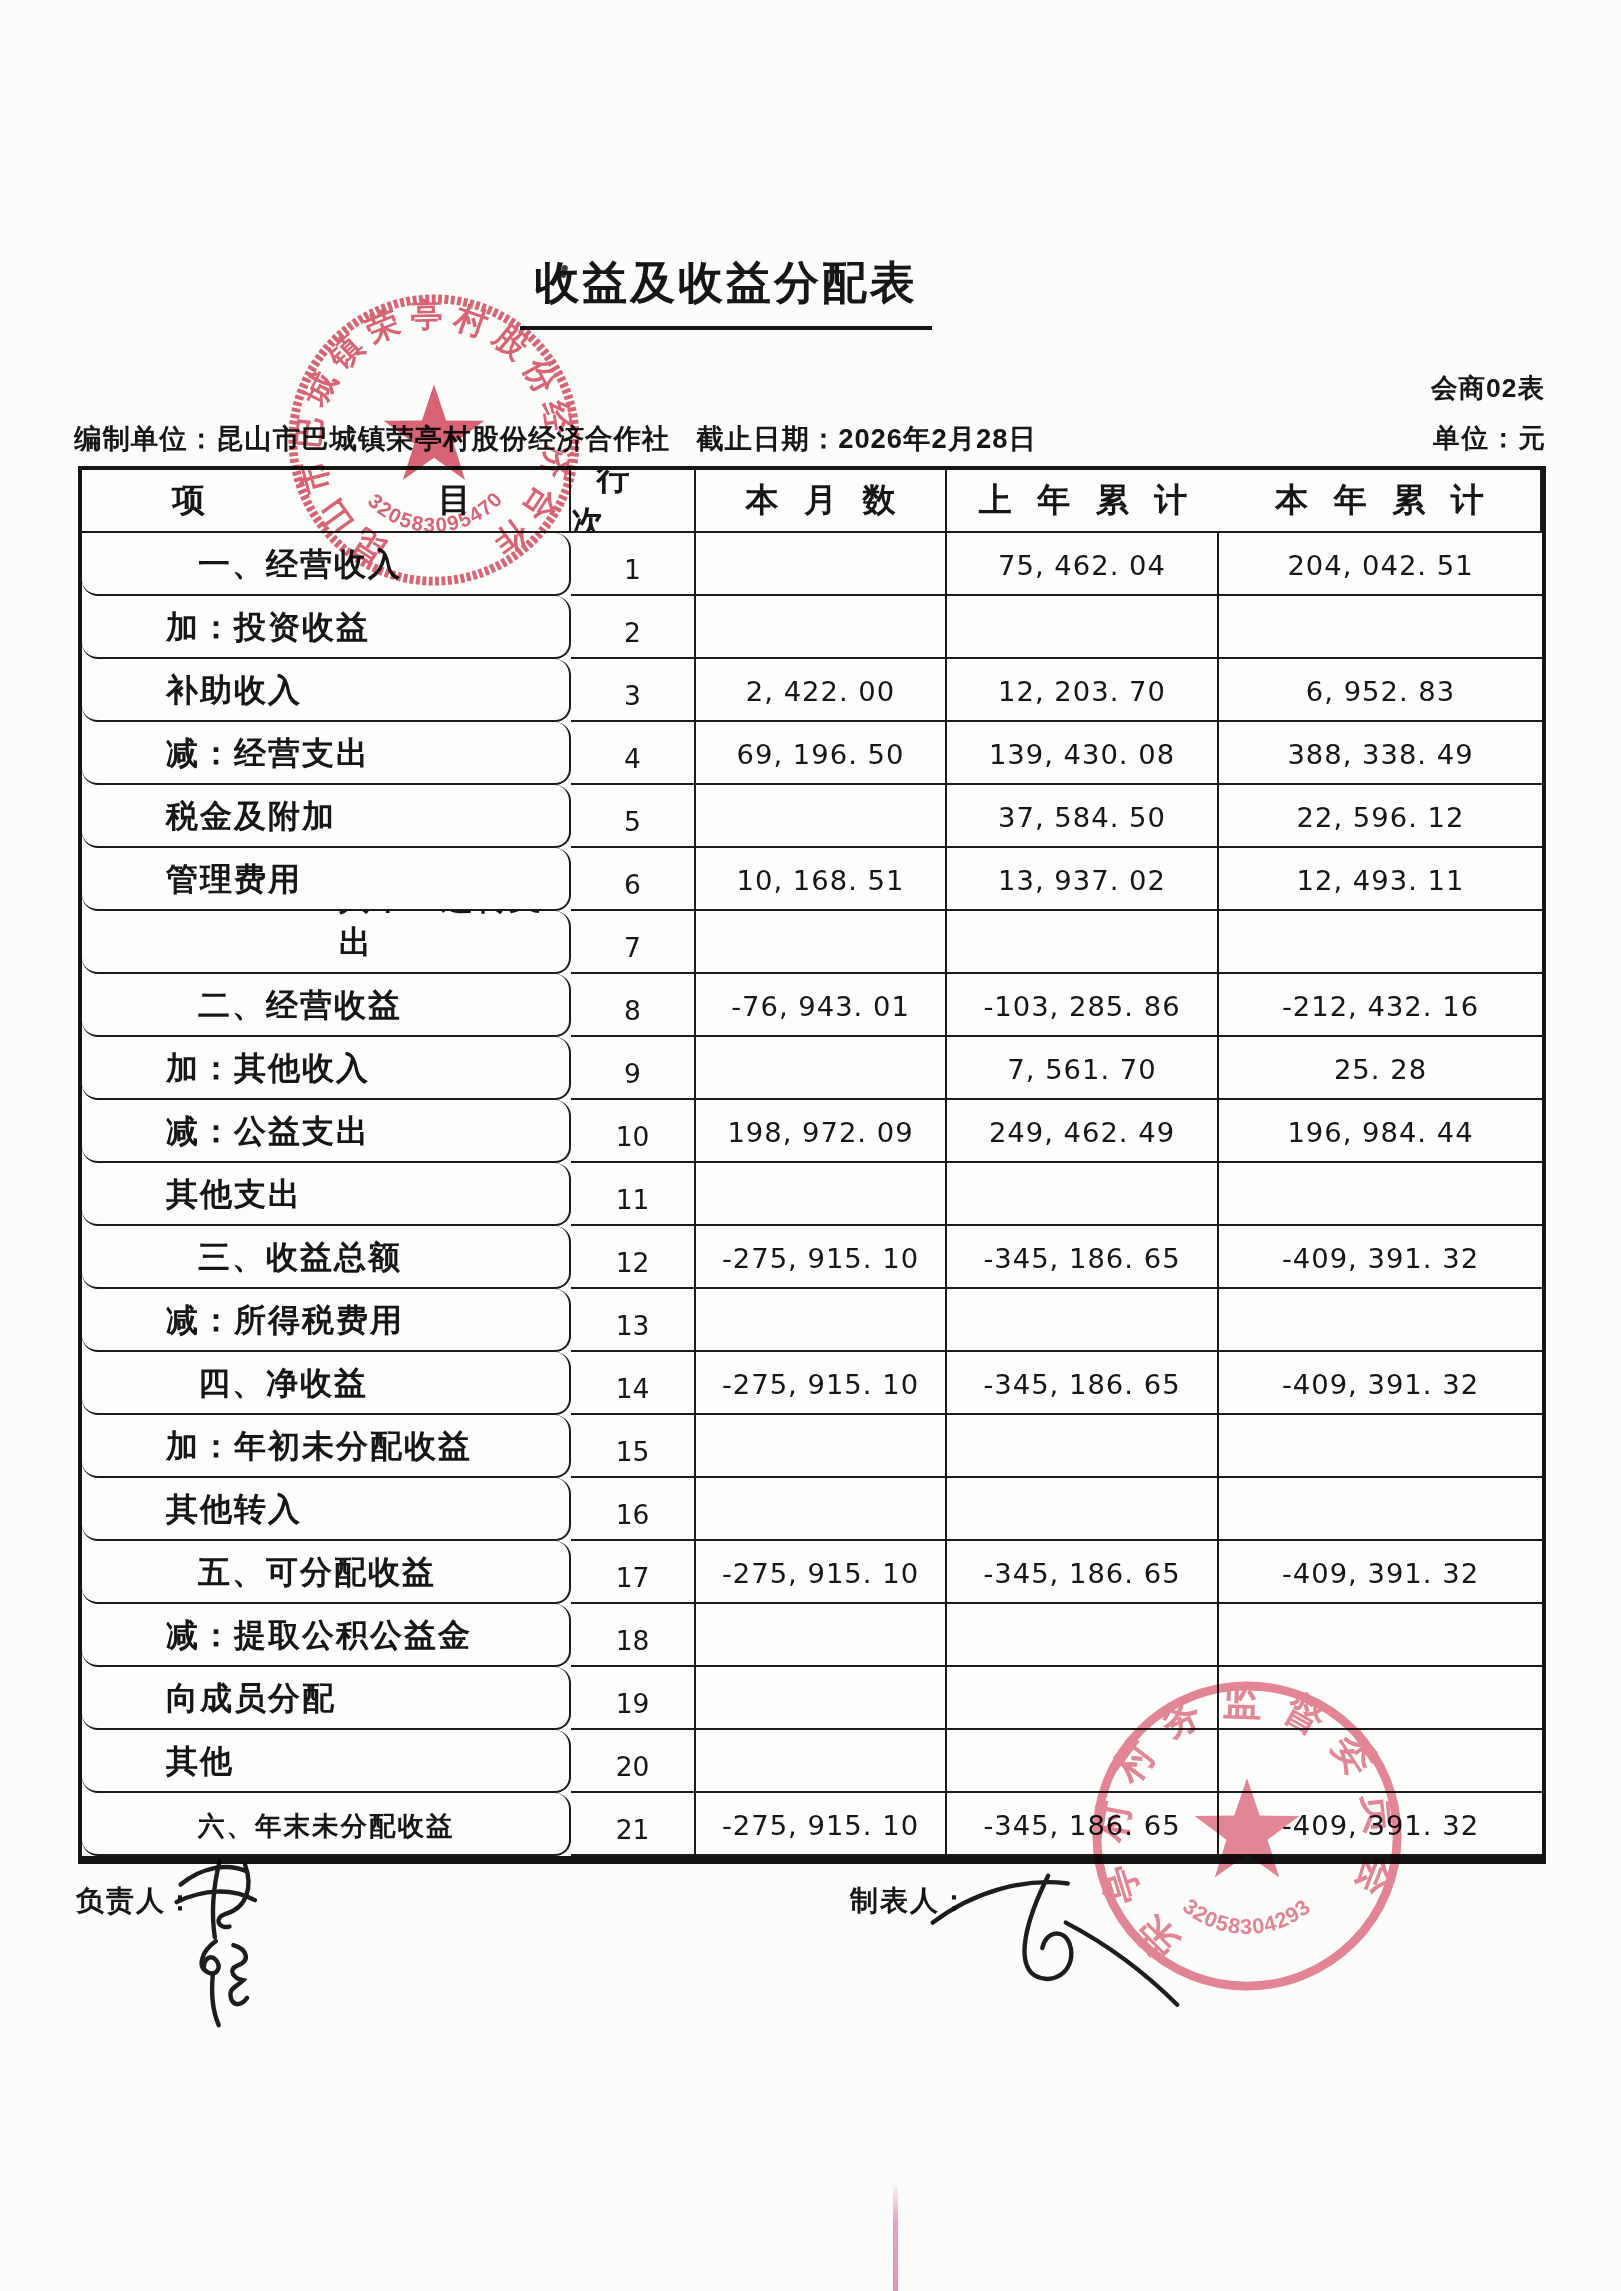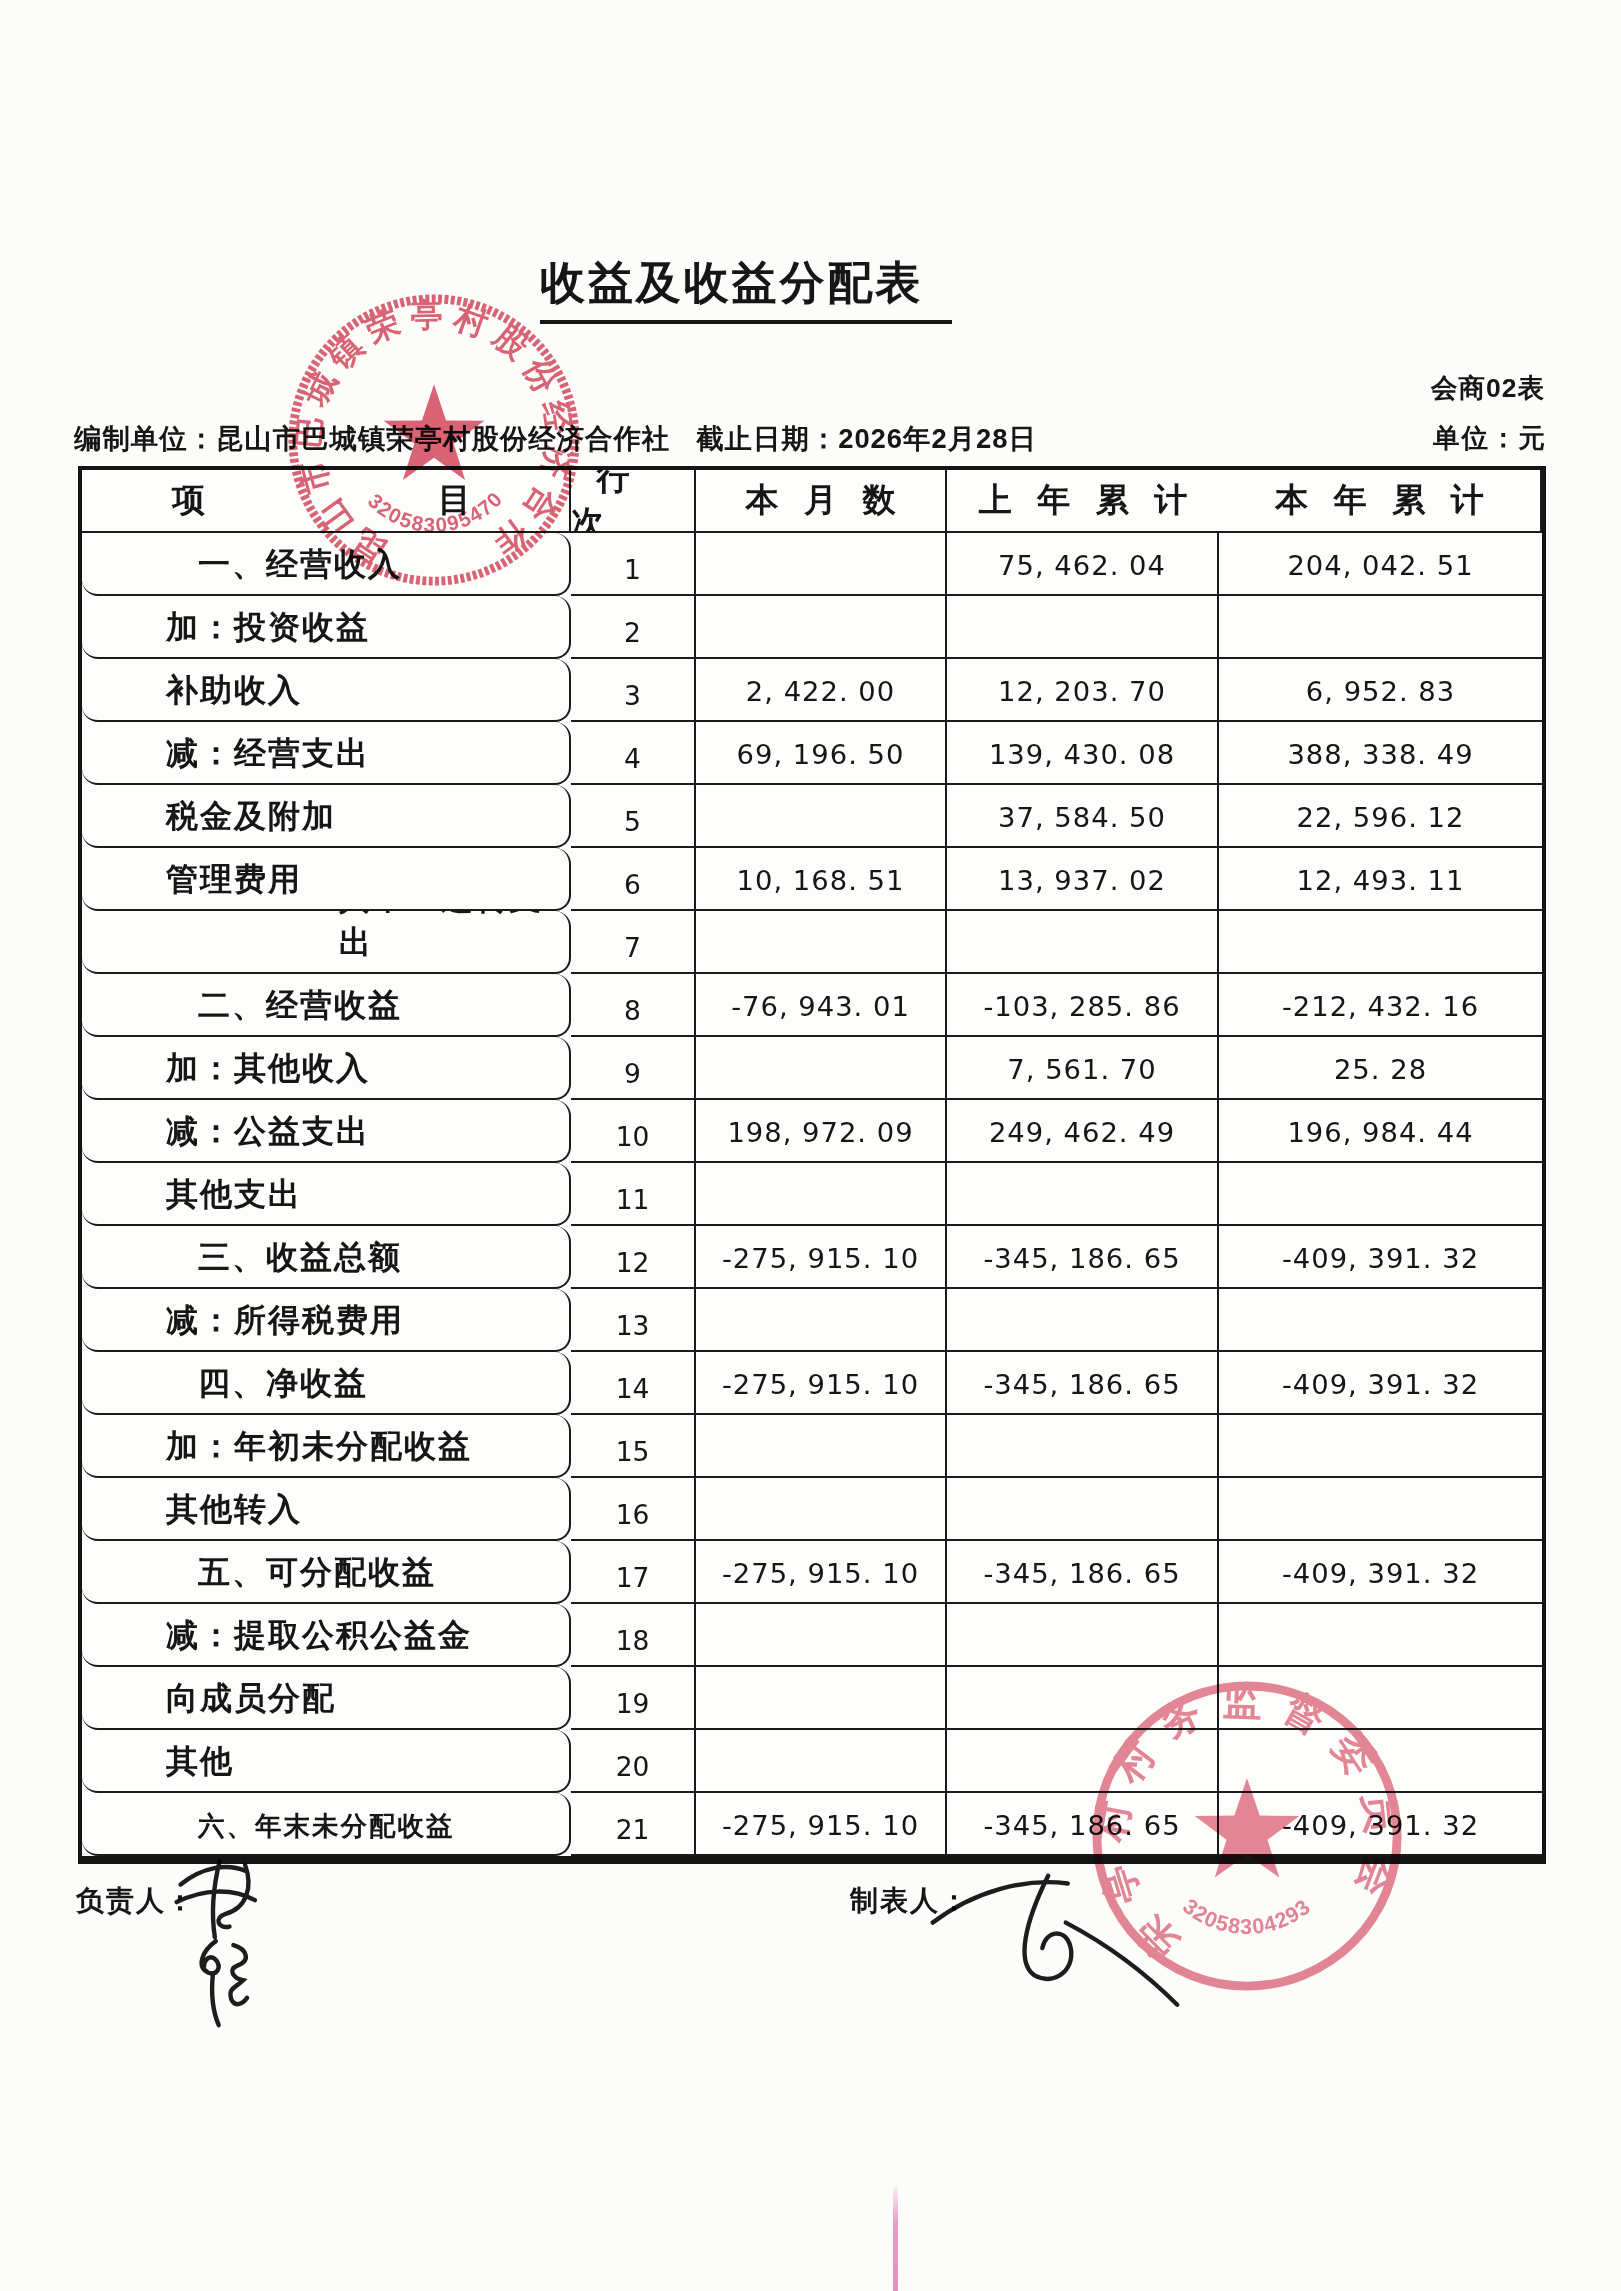--- a/index.html
+++ b/index.html
@@ -6,24 +6,25 @@
   .page{
     position:relative;
     width:1621px;height:2292px;
     background:#fcfcfa;
     font-family:"Liberation Sans", sans-serif;
     color:#161616;
     overflow:hidden;
   }
   
   .title{
-    position:absolute;left:540px;top:253px;width:412px;
+    position:absolute;left:520px;top:253px;width:412px;
+    text-align:center;
     font-size:45px;font-weight:700;letter-spacing:2.9px;
     border-bottom:4.9px solid #161616;
-    padding-bottom:7px;
+    padding-bottom:13px;
   }
   .form-code{
     position:absolute;right:76px;top:370px;
     font-size:26.5px;font-weight:700;letter-spacing:1px;
   }
   .info-line{
     position:absolute;left:74px;top:421px;
     font-size:27.4px;font-weight:700;letter-spacing:1px;
     white-space:nowrap;
   }

